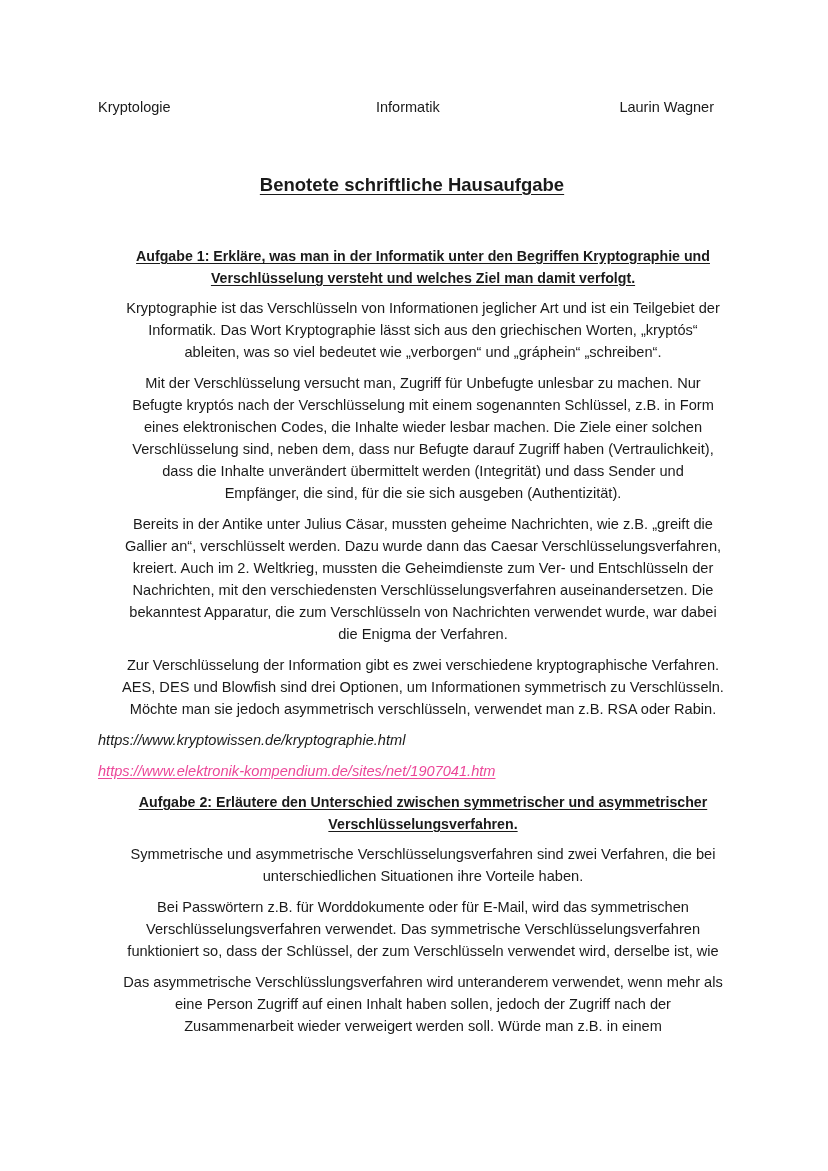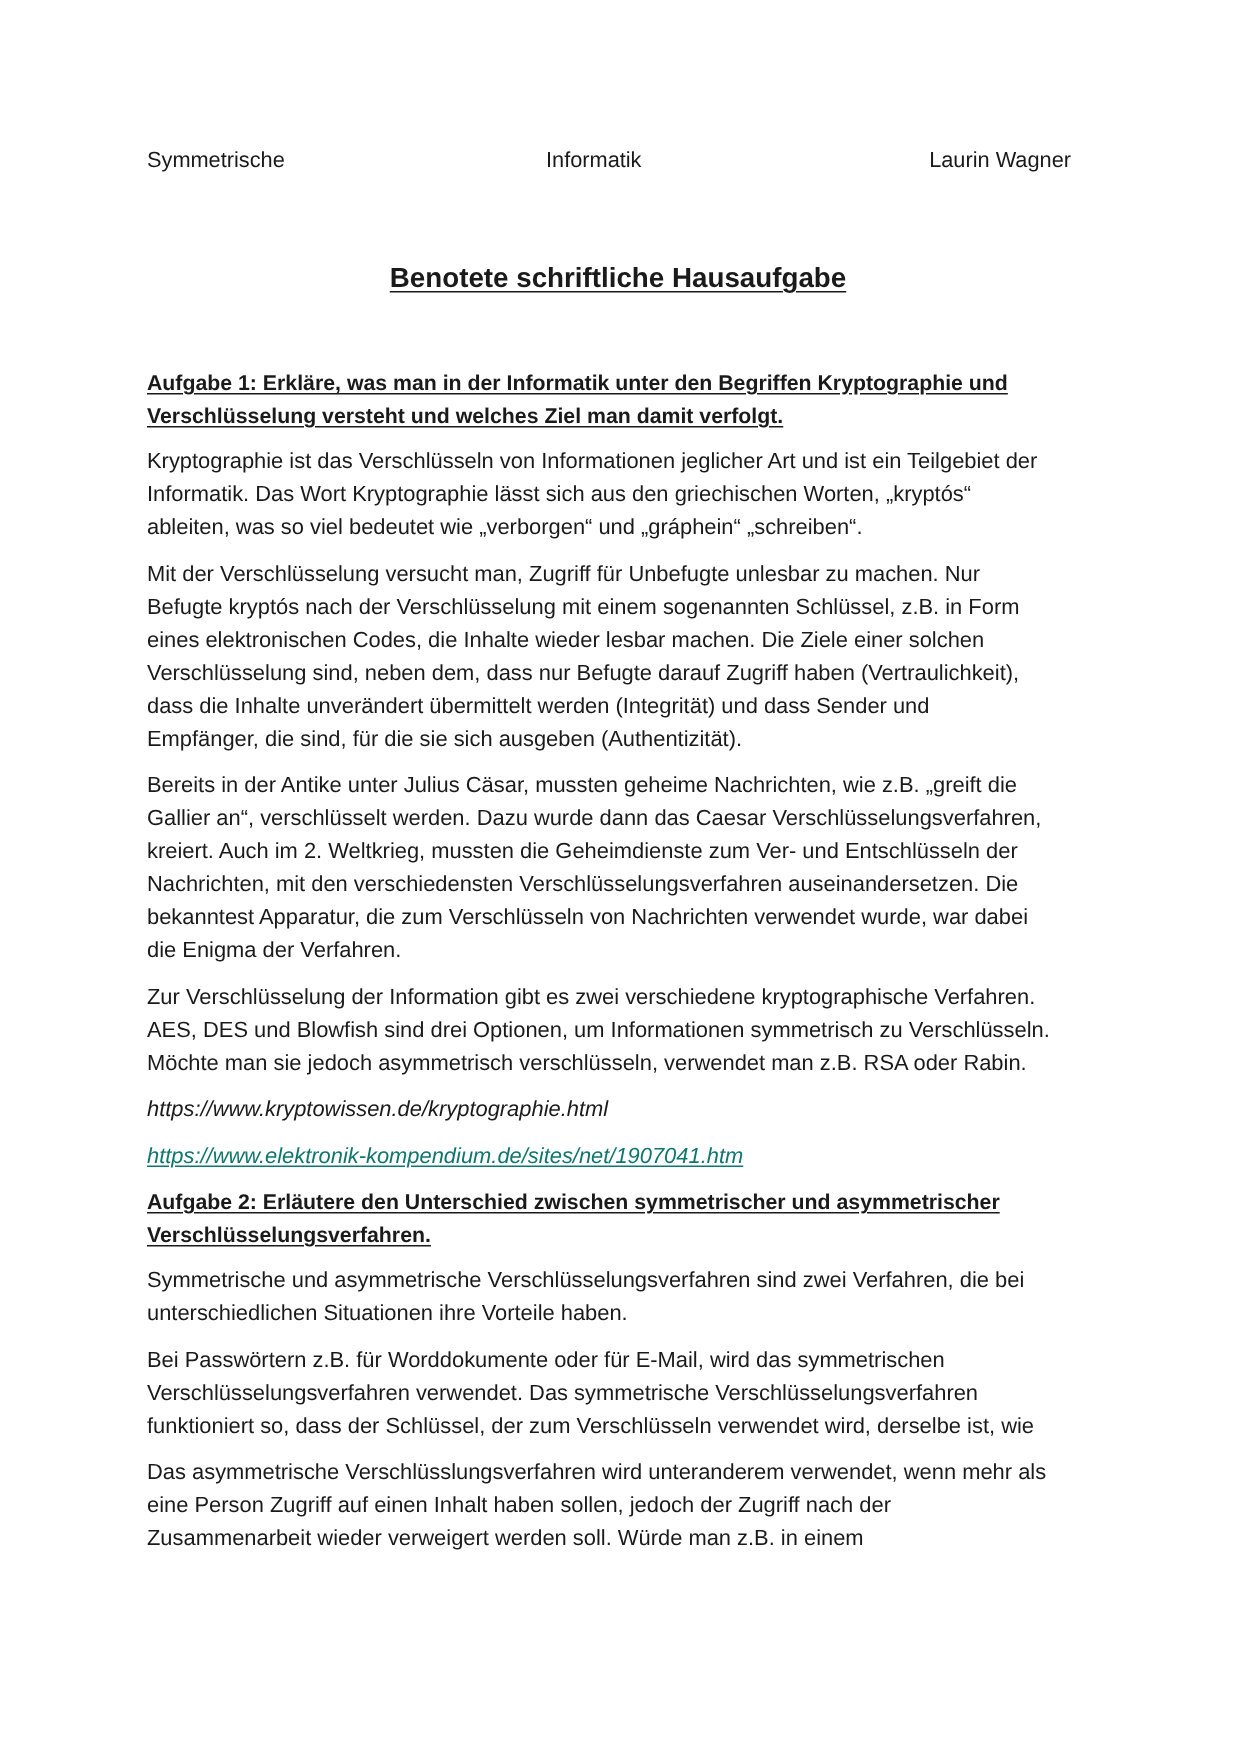--- a/index.html
+++ b/index.html
@@ -30,21 +30,21 @@
       width: 616px;
       height: 20px;
       font-size: 14.5px;
     }
     .header-row span {
       position: absolute;
       top: 0;
       white-space: nowrap;
     }
     .hdr-left { left: 0; }
-    .hdr-center { left: 266px; text-align: right; }
+    .hdr-center { left: 278px; text-align: right; }
     .hdr-right { right: 0; }
 
     .doc-title {
       position: absolute;
       top: 174px;
       left: 0;
       width: 824px;
       text-align: center;
       font-size: 18.5px;
       font-weight: bold;
@@ -67,42 +67,43 @@
       text-underline-offset: 2px;
       margin: 0 0 8px 0;
       font-size: 14.2px;
     }
     .para {
       margin: 0 0 9px 0;
     }
     .line {
       display: block;
       white-space: nowrap;
+      text-align: center;
     }
     .source {
       margin: 0 0 9px 0;
       white-space: nowrap;
       font-style: italic;
     }
     .source-link {
-      color: #0f766e;
+      color: #ec4899;
       text-decoration: underline;
       text-underline-offset: 2px;
     }
     .task2-heading {
       margin-top: 0;
     }
   </style>
 </head>
 <body>
 
 <div class="page">
 
   <div class="header-row">
-    <span class="hdr-left">Symmetrische</span>
+    <span class="hdr-left">Kryptologie</span>
     <span class="hdr-center">Informatik</span>
     <span class="hdr-right">Laurin Wagner</span>
   </div>
 
   <div class="doc-title">Benotete schriftliche Hausaufgabe</div>
 
   <div class="content">
 
     <div class="task-heading">
       <span class="line">Aufgabe 1: Erkläre, was man in der Informatik unter den Begriffen Kryptographie und</span>

